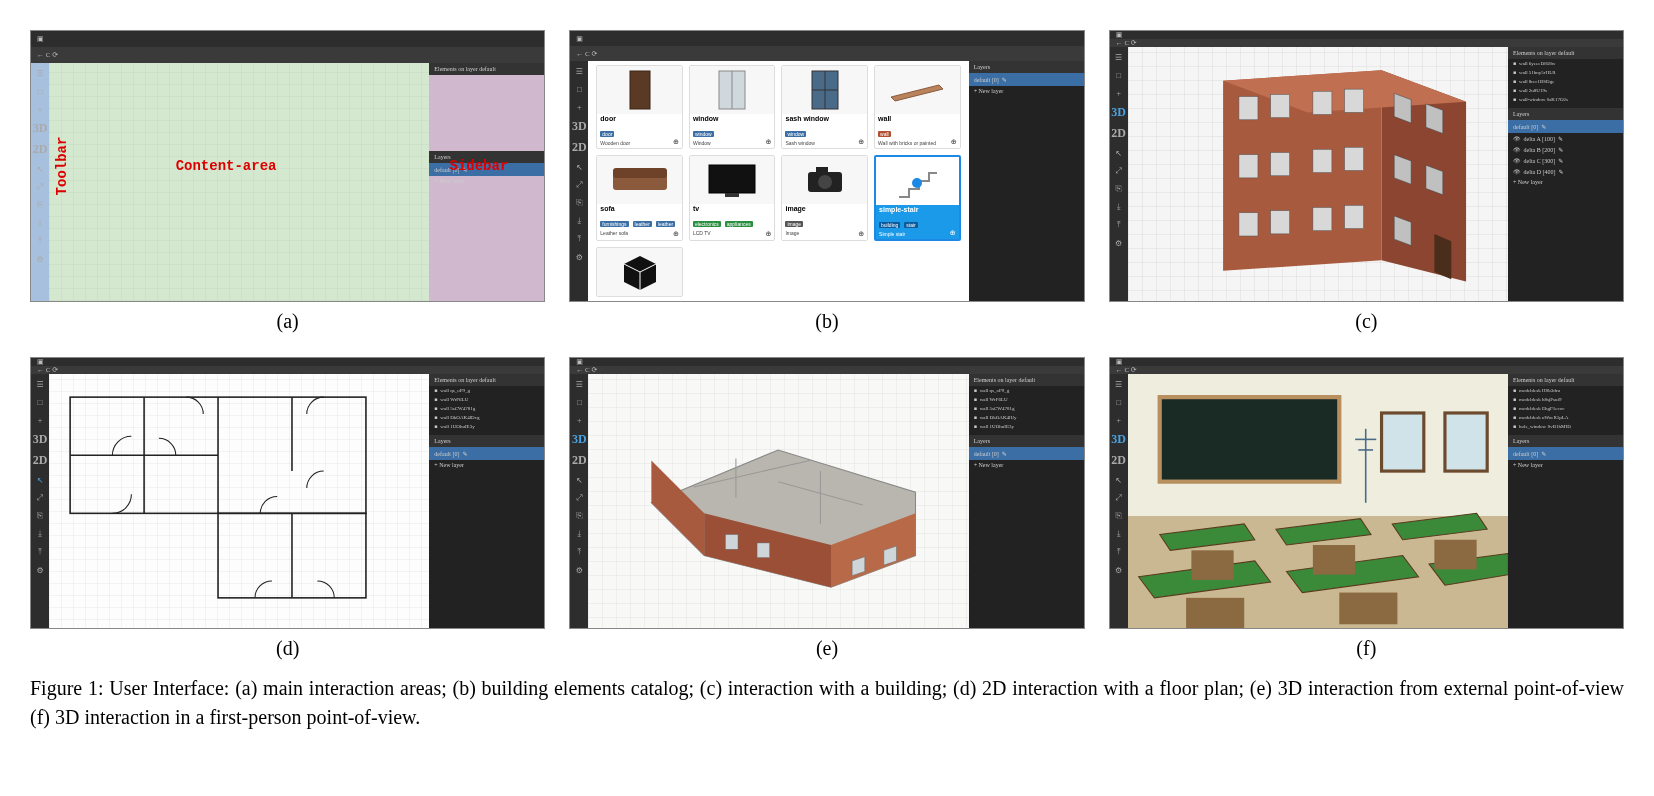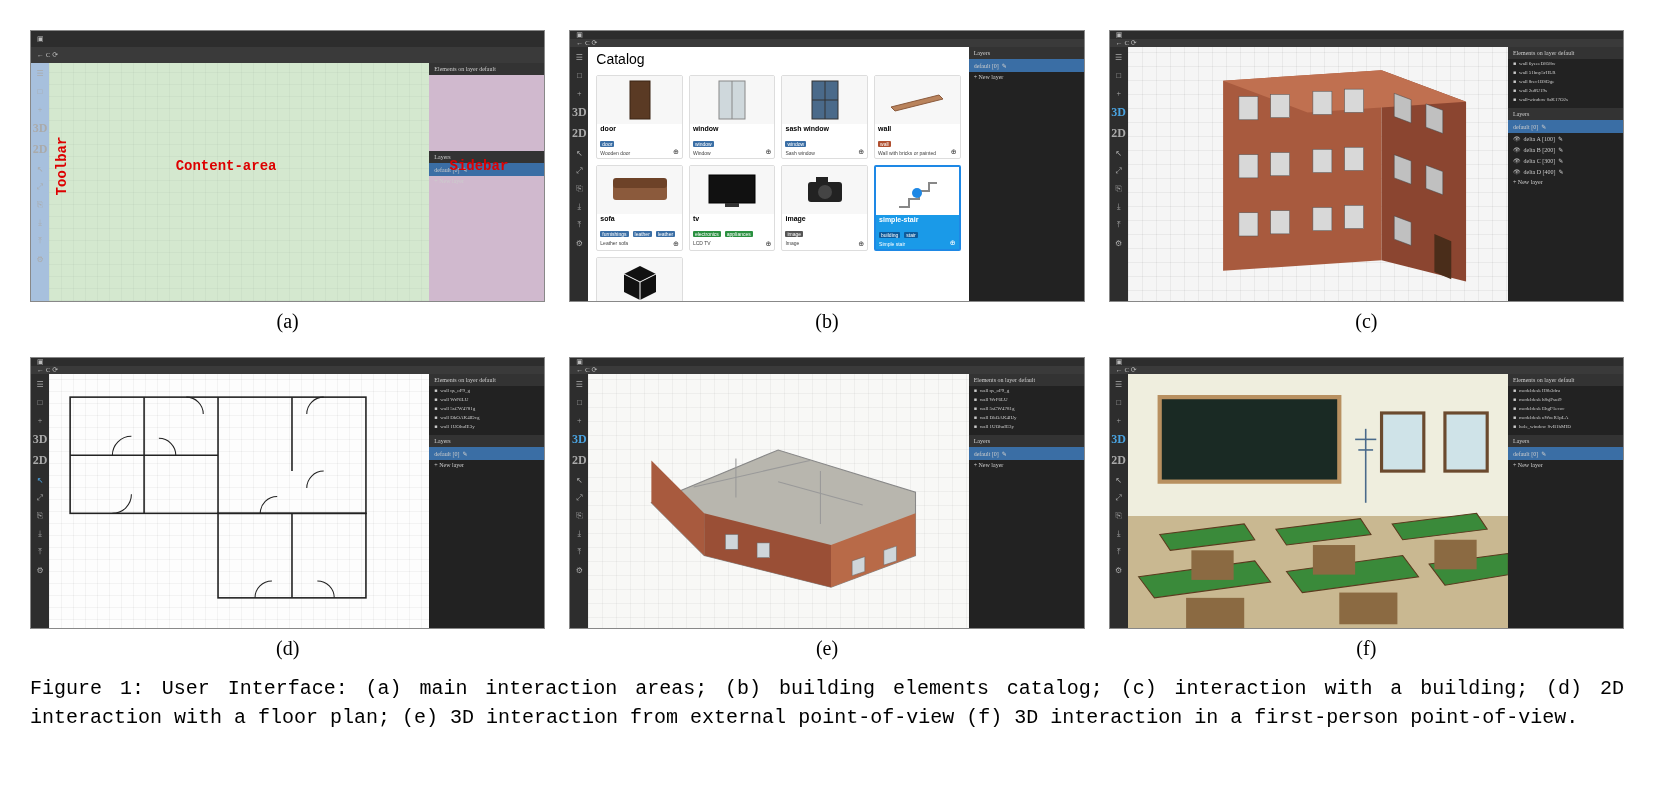--- a/index.html
+++ b/index.html
@@ -244,21 +244,21 @@
         #f8f8f6;
     }
     
     .panel-f-content {
       background: linear-gradient(#efeede 0%, #efeede 55%, #c9b891 55%, #c9b891 100%);
     }
     .caption {
       font-size: 20px;
       line-height: 1.45;
       text-align: justify;
-      font-family: Liberation Mono, monospace;
+      font-family: Liberation Serif, serif;
       margin-top: 6px;
     }
   </style>
 </head>
 <body>
 
 <div class="figure-grid">
 
   <div class="panel">
     <div class="shot">
@@ -317,21 +317,20 @@
           <div class="tb-text">3D</div>
           <div class="tb-text">2D</div>
           <div class="tb-icon">↖</div>
           <div class="tb-icon">⤢</div>
           <div class="tb-icon">⎘</div>
           <div class="tb-icon">⤓</div>
           <div class="tb-icon">⤒</div>
           <div class="tb-icon">⚙</div>
         </div>
         <div class="content catalog">
-          <div class="catalog-title">Catalog</div>
           <div class="catalog-grid">
 
             <div class="cat-item">
               <div class="cat-thumb">
                   <svg width="22" height="40">
                     <rect x="1" y="1" width="20" height="38" fill="#5a3a24" stroke="#3a2515"></rect>
                   </svg>
                 </div>
               <div class="cat-label">door</div>
               <div><span class="cat-tag" style="background:#3a6ea5">door</span></div>

